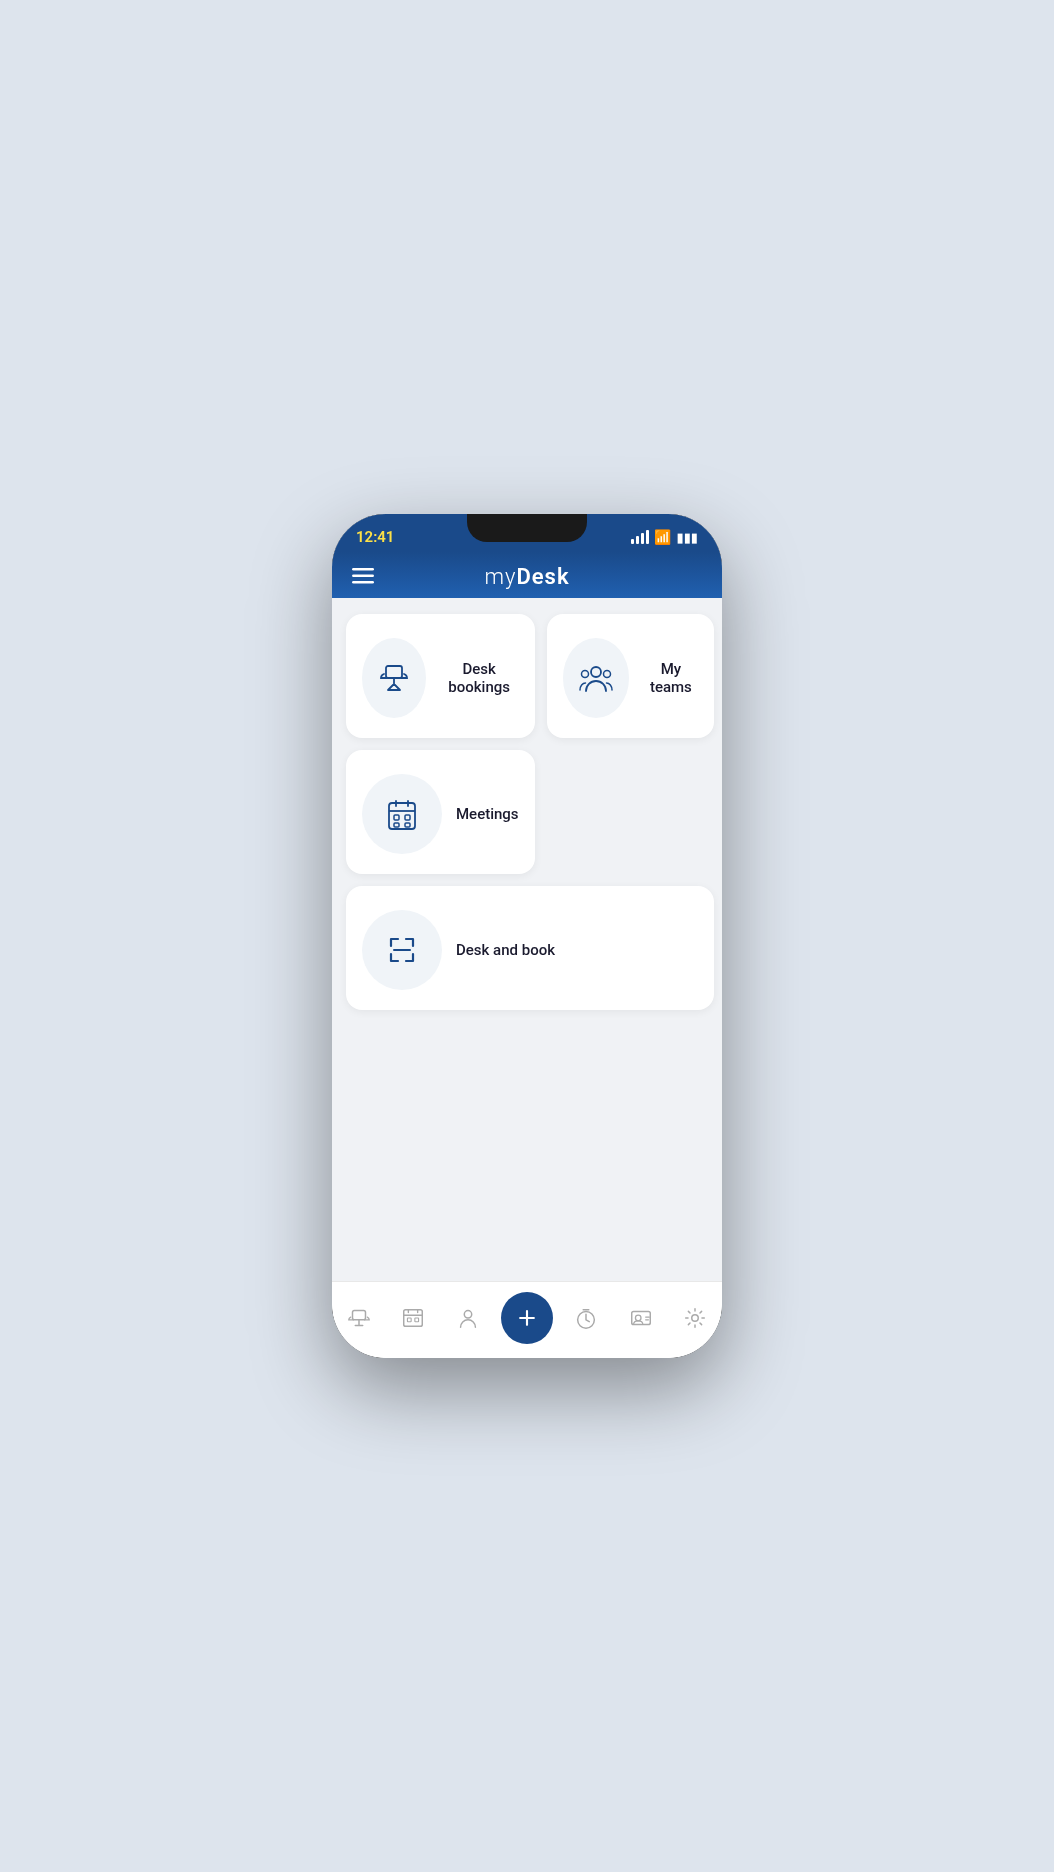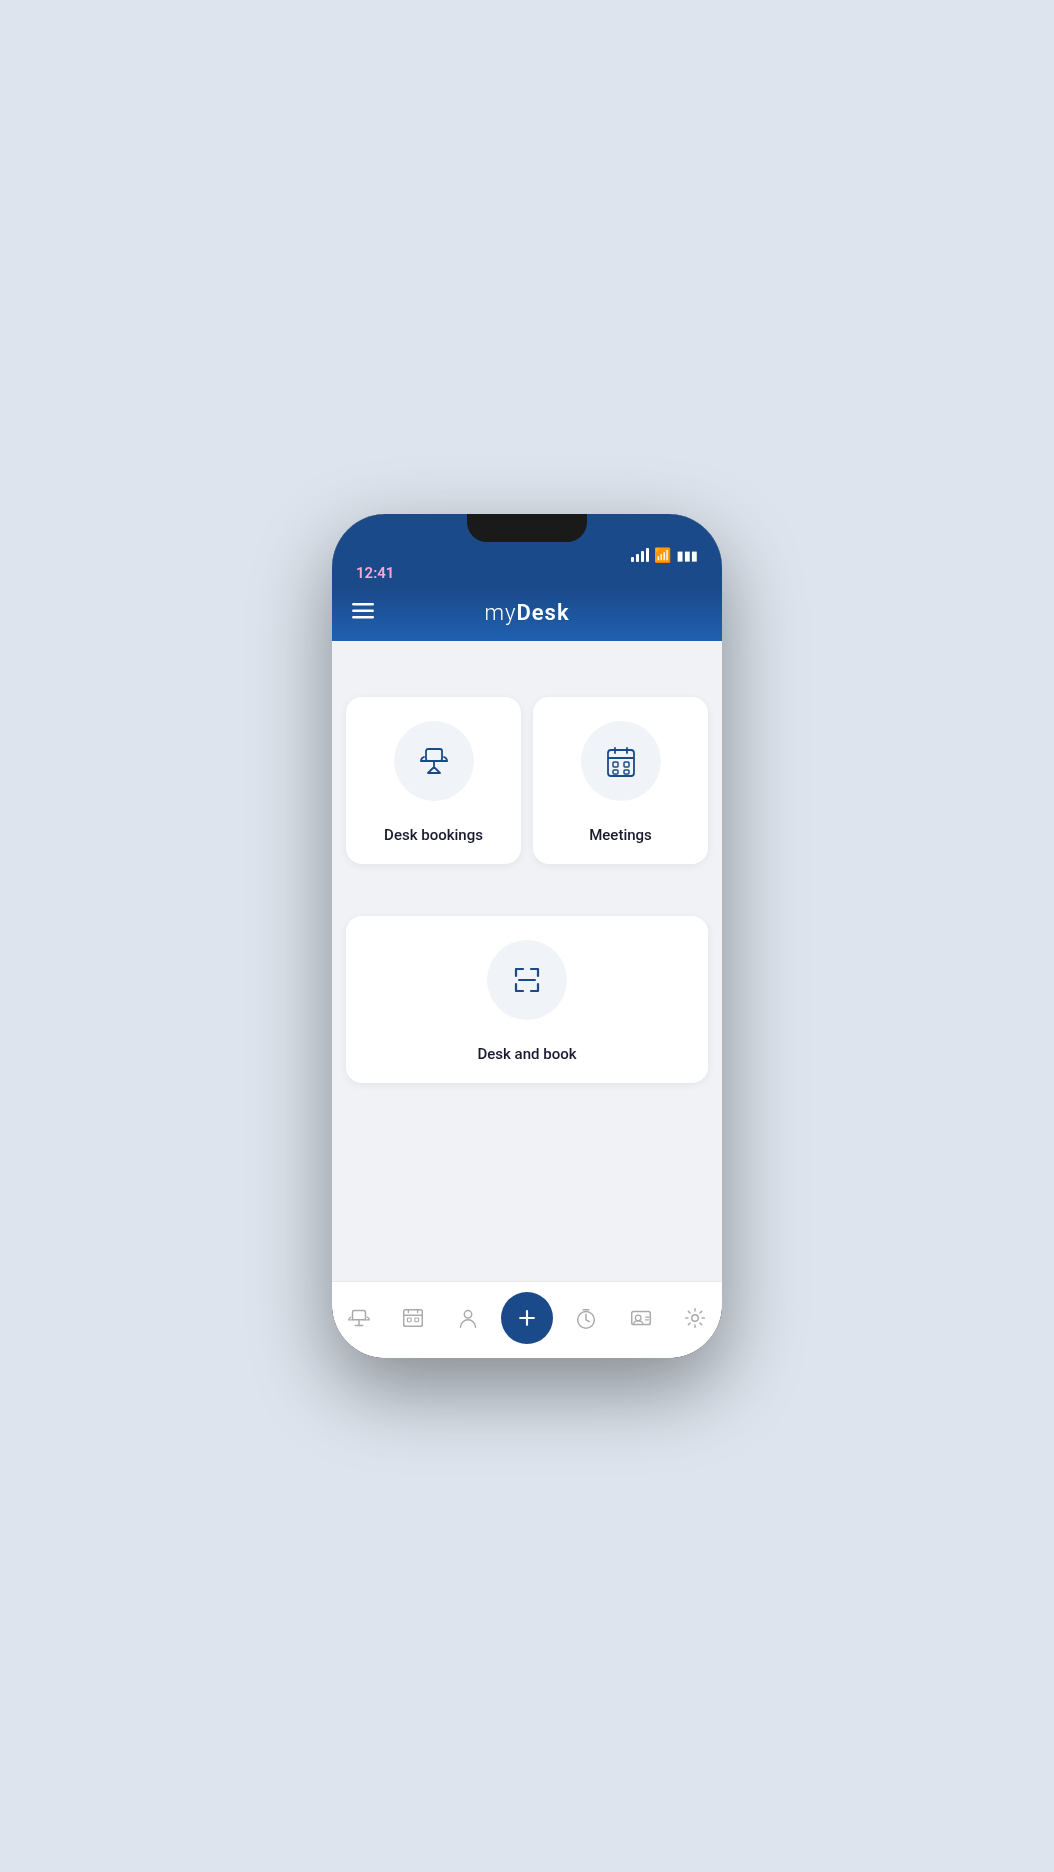--- a/index.html
+++ b/index.html
@@ -32,24 +32,23 @@
     
     .status-bar {
       background: #1a4a8a;
       padding: 14px 24px 6px;
       display: flex;
       justify-content: space-between;
       align-items: center;
       flex-shrink: 0;
     }
     .status-time {
-      color: #f9a8d4;
+      color: #fde047;
       font-size: 15px;
       font-weight: 600;
-      margin-top: 36px;
     }
     .status-icons {
       display: flex;
       align-items: center;
       gap: 5px;
     }
     .signal-bars {
       display: flex;
       gap: 2px;
       align-items: flex-end;
@@ -71,23 +70,23 @@
       transform: translateX(-50%);
       width: 120px;
       height: 28px;
       background: #1a1a1a;
       border-radius: 0 0 20px 20px;
       z-index: 10;
     }
     
     .app-header {
       background: linear-gradient(to bottom, #1a4a8a, #2060b0);
-      padding: 12px 20px 16px;
-      display: flex;
-      align-items: flex-start;
+      padding: 12px 20px 9px;
+      display: flex;
+      align-items: flex-end;
       justify-content: center;
       position: relative;
       flex-shrink: 0;
     }
     .menu-icon {
       position: absolute;
       left: 20px;
       color: white;
       font-size: 20px;
       cursor: pointer;
@@ -113,26 +112,25 @@
     .grid {
       display: grid;
       grid-template-columns: 1fr 1fr;
       gap: 12px;
     }
     .grid-item {
       background: white;
       border-radius: 16px;
       padding: 24px 16px 20px;
       display: flex;
-      flex-direction: column;
-      align-items: center;
-      gap: 25px;
+      flex-direction: row;
+      align-items: center;
+      gap: 14px;
       cursor: pointer;
       box-shadow: 0 2px 8px rgba(0,0,0,0.06);
-      margin-top: 40px;
     }
     .grid-item.full-width {
       grid-column: 1 / -1;
     }
     .icon-circle {
       width: 80px;
       height: 80px;
       border-radius: 50%;
       background: #f0f4f8;
       display: flex;
@@ -229,20 +227,33 @@
               <rect x="12" y="8" width="16" height="12" rx="2" stroke="#1a4a8a" stroke-width="1.8" fill="none"></rect>
               <path d="M20 20v6M14 32h12M20 26l-6 6M20 26l6 6" stroke="#1a4a8a" stroke-width="1.8" stroke-linecap="round"></path>
               <path d="M10 16c0 0-3 1-3 4h6" stroke="#1a4a8a" stroke-width="1.8" stroke-linecap="round"></path>
               <path d="M30 16c0 0 3 1 3 4h-6" stroke="#1a4a8a" stroke-width="1.8" stroke-linecap="round"></path>
             </svg>
           </div>
           <span class="item-label">Desk bookings</span>
         </div>
 
 
+        <div class="grid-item">
+          <div class="icon-circle">
+            <svg viewBox="0 0 40 40" fill="none" stroke="#1a4a8a" stroke-width="1.8">
+              <circle cx="20" cy="14" r="5" stroke="#1a4a8a" stroke-width="1.8" fill="none"></circle>
+              <path d="M10 33c0-5.523 4.477-10 10-10s10 4.477 10 10" stroke="#1a4a8a" stroke-width="1.8" stroke-linecap="round"></path>
+              <circle cx="9" cy="16" r="3.5" stroke="#1a4a8a" stroke-width="1.5" fill="none"></circle>
+              <path d="M4 32c0-4 2.5-7 5.5-7" stroke="#1a4a8a" stroke-width="1.5" stroke-linecap="round"></path>
+              <circle cx="31" cy="16" r="3.5" stroke="#1a4a8a" stroke-width="1.5" fill="none"></circle>
+              <path d="M36 32c0-4-2.5-7-5.5-7" stroke="#1a4a8a" stroke-width="1.5" stroke-linecap="round"></path>
+            </svg>
+          </div>
+          <span class="item-label">My teams</span>
+        </div>
 
         <div class="grid-item">
           <div class="icon-circle">
             <svg viewBox="0 0 40 40" fill="none" stroke="#1a4a8a" stroke-width="1.8">
               <rect x="7" y="9" width="26" height="26" rx="3" stroke="#1a4a8a" stroke-width="1.8" fill="none"></rect>
               <path d="M7 17h26" stroke="#1a4a8a" stroke-width="1.8"></path>
               <path d="M14 7v5M26 7v5" stroke="#1a4a8a" stroke-width="1.8" stroke-linecap="round"></path>
               <rect x="12" y="21" width="5" height="5" rx="1" stroke="#1a4a8a" stroke-width="1.5" fill="none"></rect>
               <rect x="23" y="21" width="5" height="5" rx="1" stroke="#1a4a8a" stroke-width="1.5" fill="none"></rect>
               <rect x="12" y="29" width="5" height="4" rx="1" stroke="#1a4a8a" stroke-width="1.5" fill="none"></rect>

